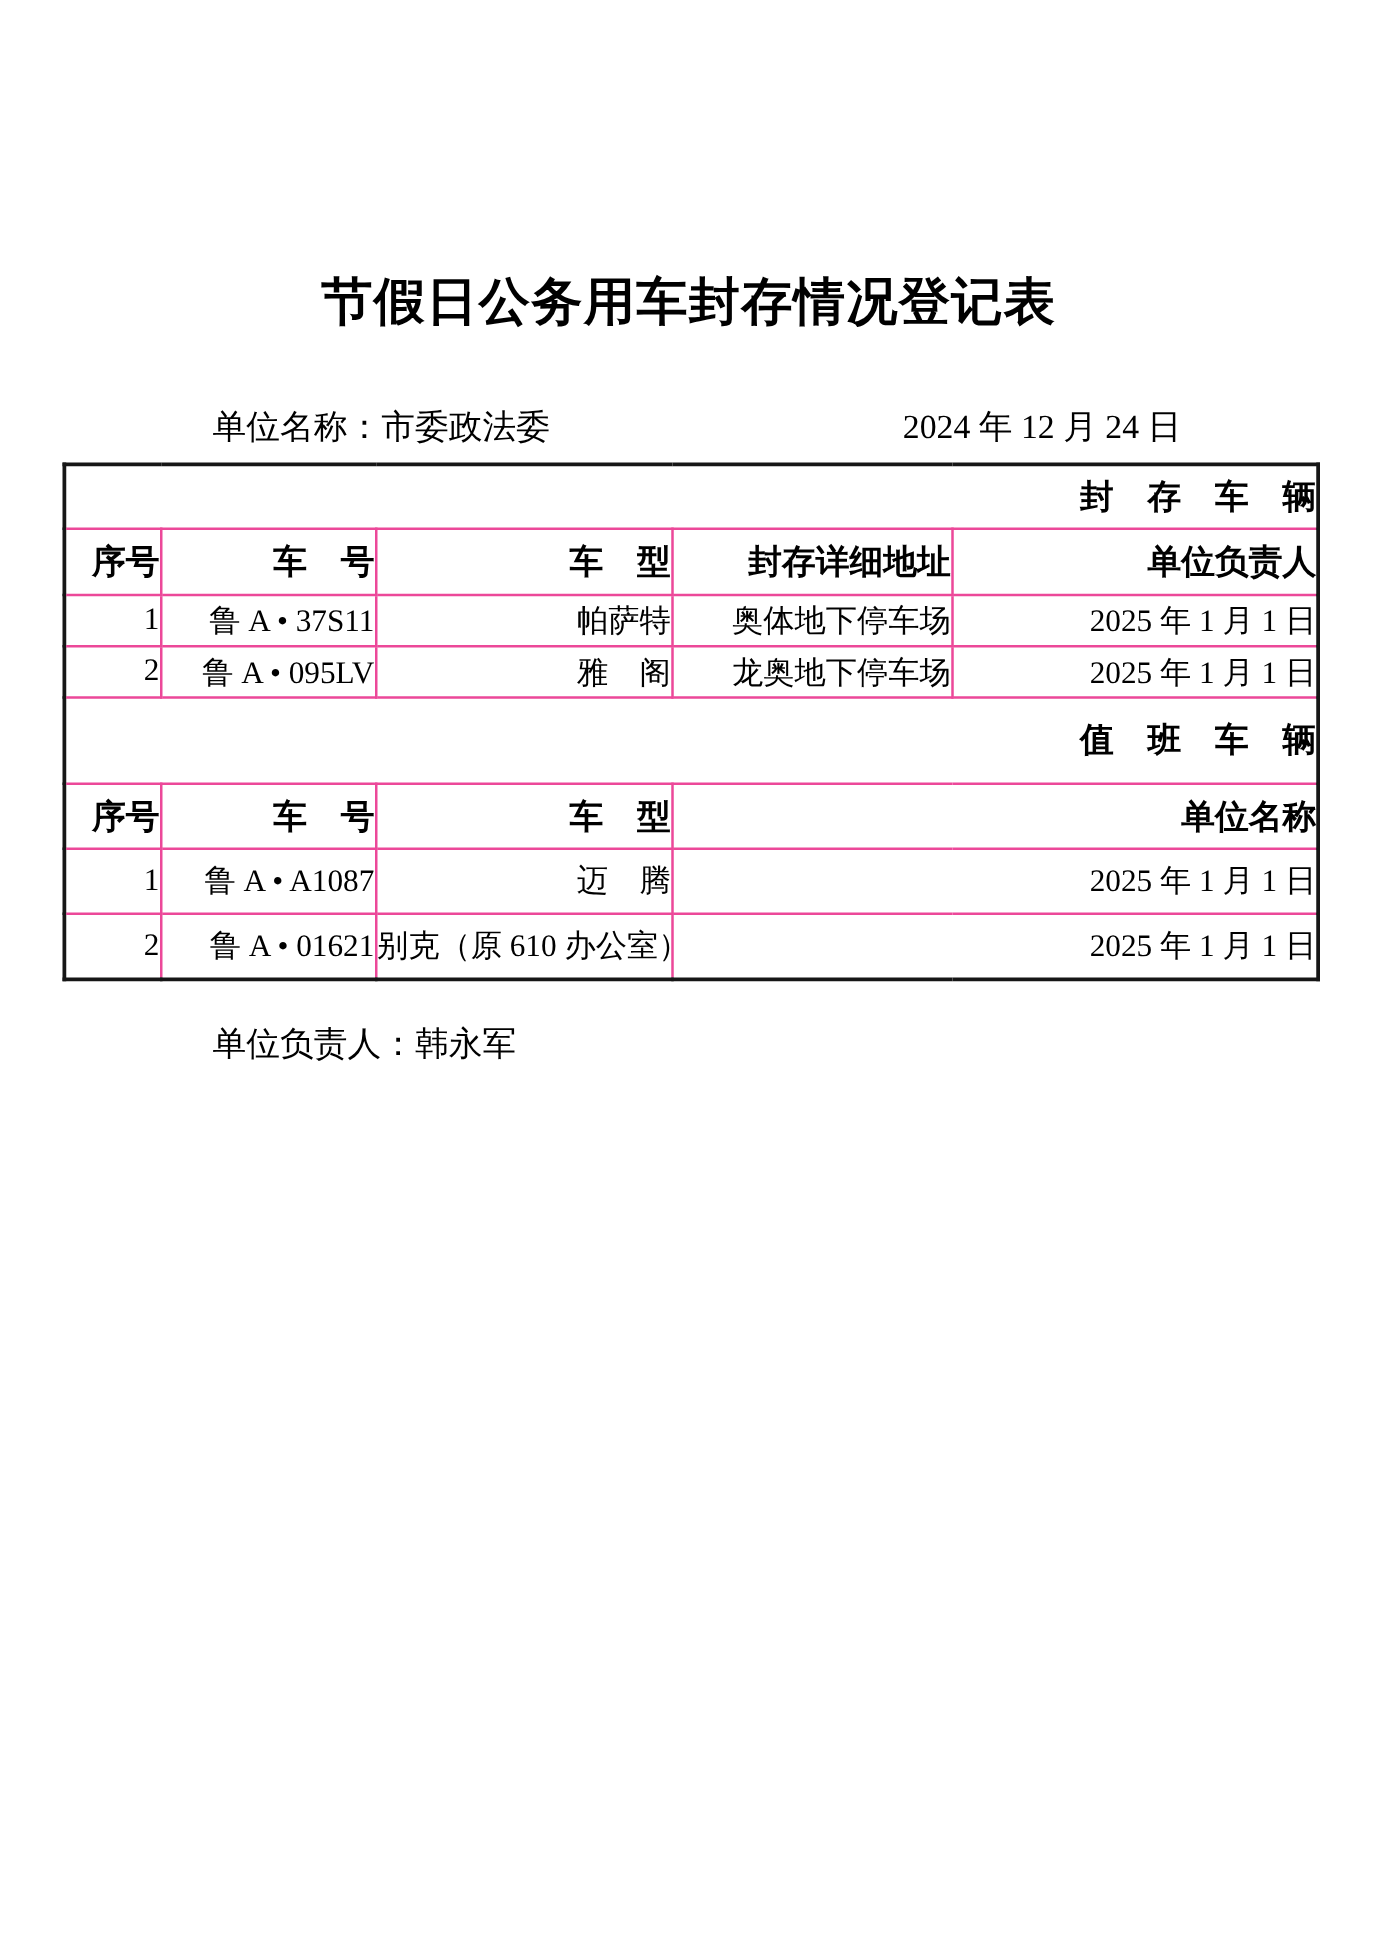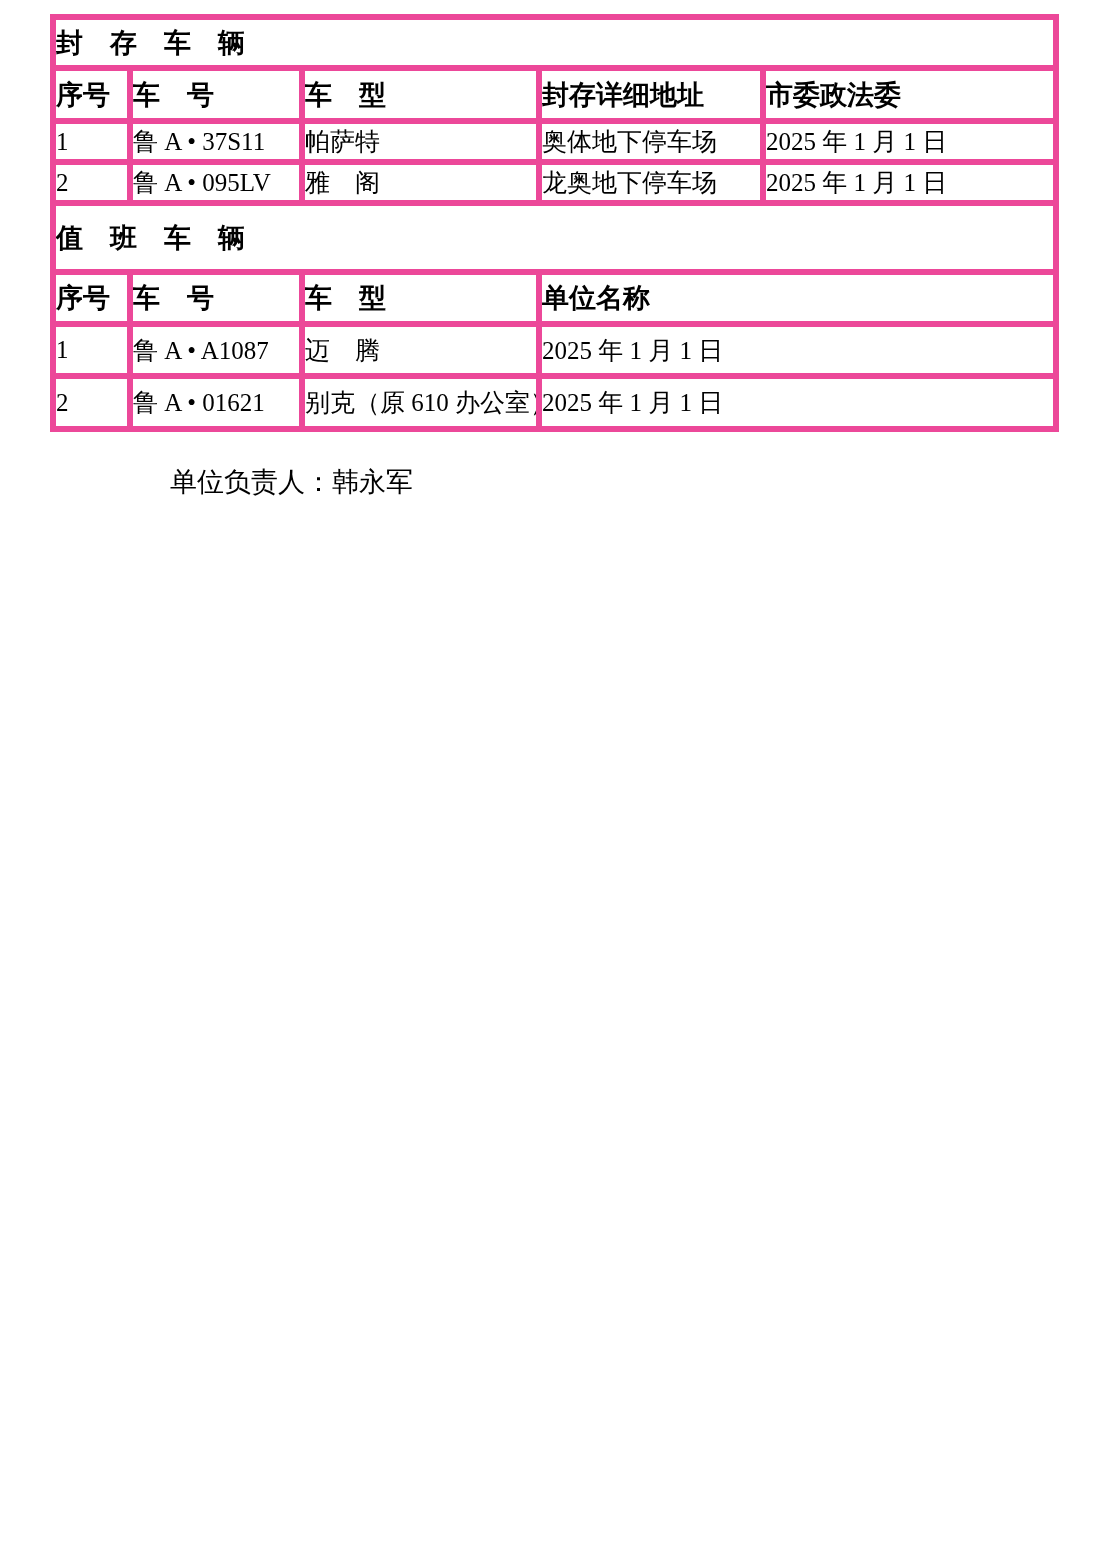--- a/index.html
+++ b/index.html
@@ -35,23 +35,23 @@
   }
 
   table.reg {
     margin: 14px 0 0 50px;
     width: 1003px;
     border-collapse: collapse;
     table-layout: fixed;
     border: 3px solid #161616;
   }
   table.reg td {
-    border: 6px solid #ec4899;
+    border: 2px solid #ec4899;
     vertical-align: middle;
-    text-align: left;
+    text-align: right;
     padding: 0;
     font-size: 25px;
     overflow: hidden;
     white-space: nowrap;
   }
   tr.section-row { height: 51px; }
   tr.section-row td,
   tr.head-row td {
     font-family: "Liberation Sans", "DejaVu Sans", sans-serif;
     font-weight: bold;
@@ -73,41 +73,46 @@
     gap: 12px;
   }
   .footer-line .left-col { width: 410px; }
   .footer-line + .footer-line { margin-top: 23px; }
 </style>
 </head>
 <body>
 
 <div class="page">
 
+  <h1 class="doc-title">节假日公务用车封存情况登记表</h1>
 
+  <div class="meta-line">
+    <span>单位名称：市委政法委</span>
+    <span>2024 年 12 月 24 日</span>
+  </div>
 
   <table class="reg">
     <colgroup>
       <col style="width:77px">
         <col style="width:172px">
         <col style="width:237px">
         <col style="width:224px">
         <col style="width:293px">
     </colgroup>
 
     <tbody>
         <tr class="section-row">
       <td colspan="5">封　存　车　辆</td>
     </tr>
     <tr class="head-row">
       <td>序号</td>
       <td>车　号</td>
       <td>车　型</td>
       <td>封存详细地址</td>
-      <td>市委政法委</td>
+      <td>单位负责人</td>
     </tr>
     <tr class="sealed-data">
       <td>1</td>
       <td class="plate-cell">鲁 A • 37S11</td>
       <td>帕萨特</td>
       <td>奥体地下停车场</td>
       <td>2025 年 1 月 1 日</td>
     </tr>
     <tr class="sealed-data">
       <td>2</td>

